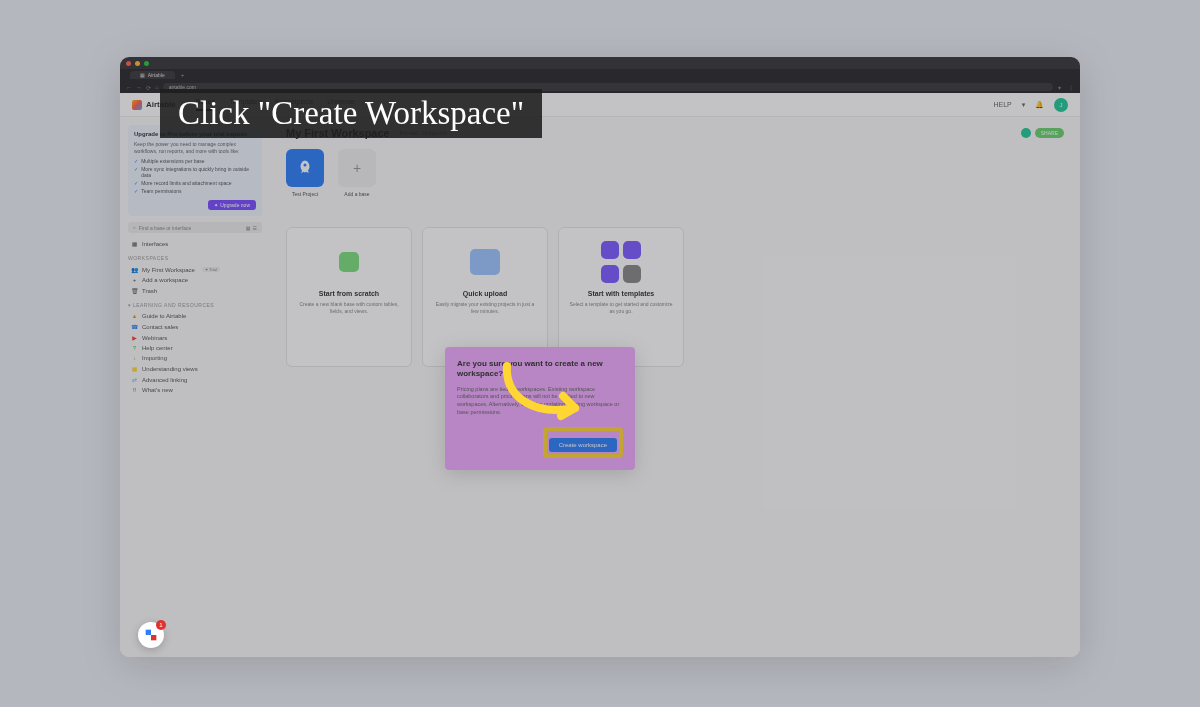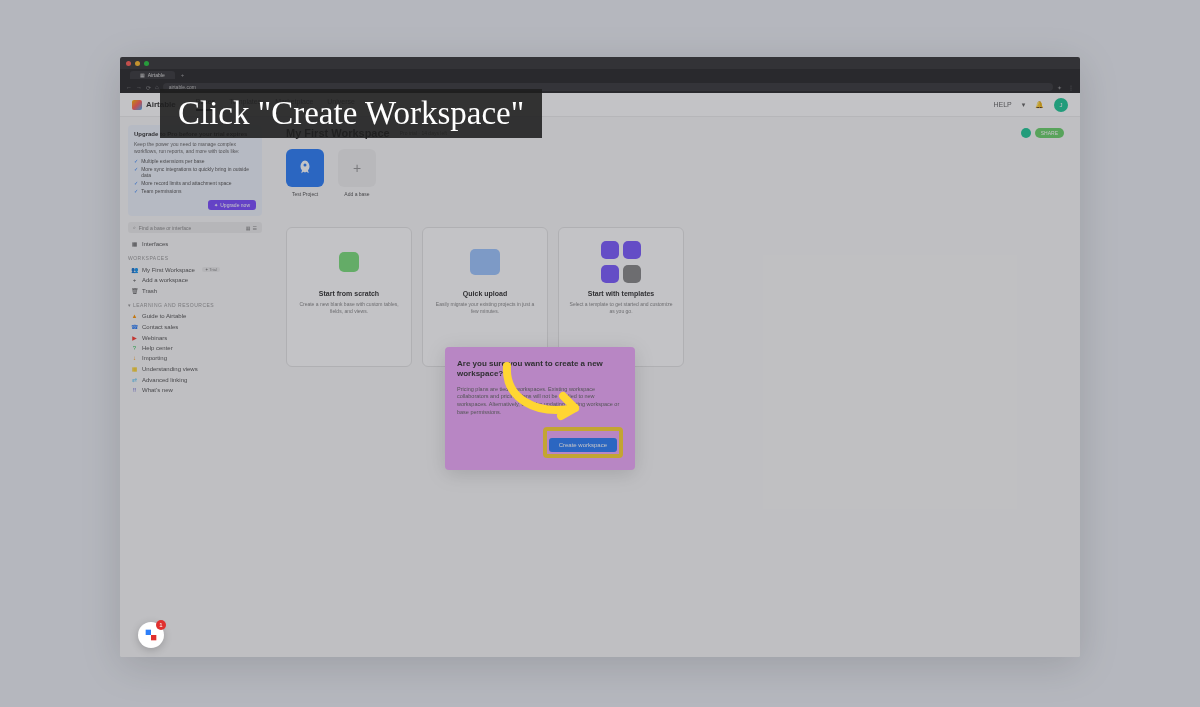--- a/index.html
+++ b/index.html
@@ -1,18 +1,18 @@
 <!DOCTYPE html>
 <html><head>
 <meta charset="utf-8">
 <style>
 * { margin: 0; padding: 0; box-sizing: border-box; font-family: -apple-system, BlinkMacSystemFont, "Segoe UI", sans-serif; }
 body { background: #eceff4; width: 1200px; height: 707px; overflow: hidden; position: relative; }
 
-.browser-frame { position: absolute; left: 120px; top: 57px; width: 960px; height: 600px; background: #fff; box-shadow: 0 8px 40px rgba(0,0,0,0.15); border-radius: 2px; overflow: hidden; }
+.browser-frame { position: absolute; left: 120px; top: 57px; width: 960px; height: 600px; background: #fff; box-shadow: 0 8px 40px rgba(0,0,0,0.15); border-radius: 9px; overflow: hidden; }
 
 .titlebar { height: 12px; background: #38383a; display: flex; align-items: center; padding: 0 6px; gap: 4px; }
 .dot { width: 5px; height: 5px; border-radius: 50%; }
 .dot.r { background: #ff5f57; } .dot.y { background: #febc2e; } .dot.g { background: #28c840; }
 
 .tabbar { height: 12px; background: #2a2a2c; display: flex; align-items: center; padding-left: 10px; gap: 6px; }
 .tab { background: #3a3a3c; color: #ddd; font-size: 5px; padding: 1px 10px; border-radius: 3px 3px 0 0; display: flex; align-items: center; gap: 3px; }
 .tab-close { font-size: 6px; color: #999; }
 
 .urlbar { height: 12px; background: #2a2a2c; display: flex; align-items: center; padding: 0 6px; gap: 4px; }

